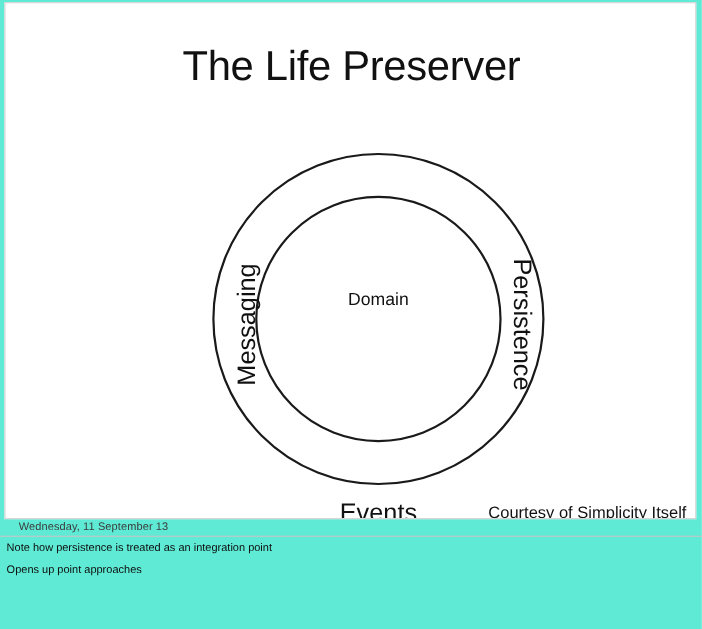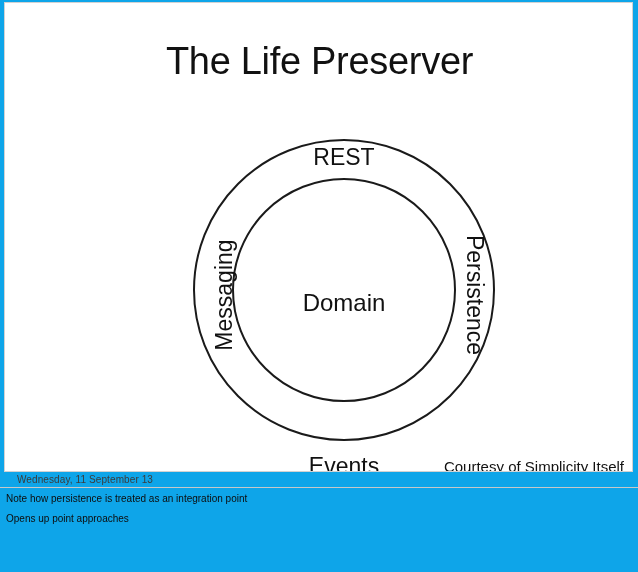--- a/index.html
+++ b/index.html
@@ -13,21 +13,21 @@
     height: 572px;
     font-family: "Liberation Sans", sans-serif;
     color: #000000;
     overflow: hidden;
   }
 
   #page {
     position: relative;
     width: 638px;
     height: 572px;
-    background: #0ea5e9;
+    background: #5eead4;
   }
 
   
   .slide {
     position: absolute;
     left: 4px;
     top: 2px;
     width: 629px;
     height: 470px;
     box-sizing: border-box;
@@ -87,24 +87,24 @@
     position: absolute;
     font-size: 23px;
     font-weight: 400;
     color: #111111;
     white-space: nowrap;
     line-height: 26px;
   }
 
   .lbl-domain {
     left: 0;
-    top: 154px;
-    width: 308px;
-    text-align: center;
-    font-size: 24px;
+    top: 124px;
+    width: 308px;
+    text-align: center;
+    font-size: 16px;
   }
 
   .lbl-rest {
     left: 0;
     top: 8px;
     width: 308px;
     text-align: center;
   }
 
   .lbl-events {
@@ -183,21 +183,20 @@
 
   <div class="slide">
 
     <div class="slide-title">The Life Preserver</div>
 
     <div class="diagram">
 
       <div class="ring-outer"></div>
       <div class="ring-inner"></div>
 
-      <div class="lbl lbl-rest">REST</div>
 
       <div class="lbl lbl-messaging">Messaging</div>
 
       <div class="lbl lbl-persistence">Persistence</div>
 
       <div class="lbl lbl-events">Events</div>
 
       <div class="lbl lbl-domain">Domain</div>
 
     </div>

